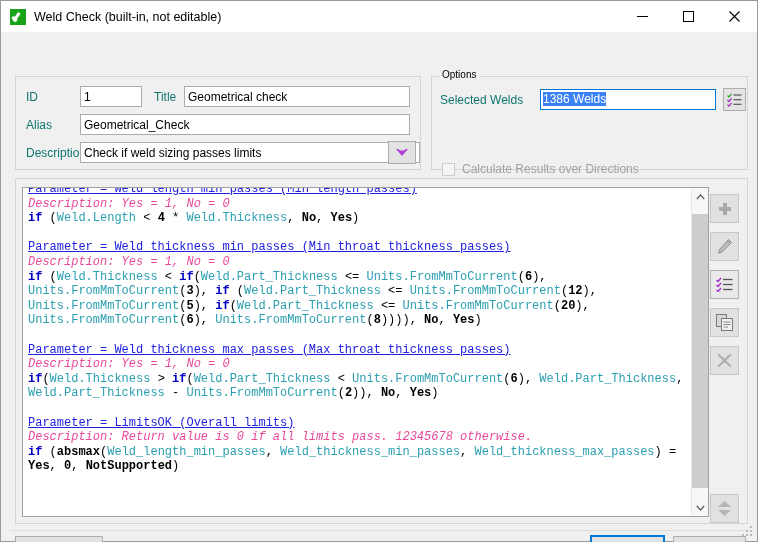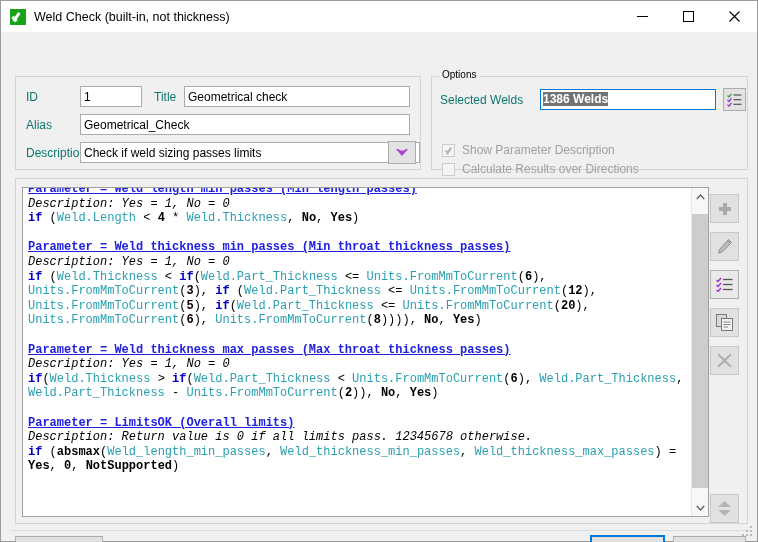--- a/index.html
+++ b/index.html
@@ -97,22 +97,22 @@
     overflow:hidden;
   }
   .code-area{
     position:absolute;left:0;top:-8px;right:17px;
     padding:2px 4px 2px 5px;
     font-family:"Liberation Mono", monospace;
     font-size:12px;line-height:14.6px;
     white-space:pre-wrap;word-break:break-word;
   }
   .cl{display:block;}
-  .k-param{color:#2020e0;text-decoration:underline;font-weight:bold;}
-  .k-desc{color:#000000;font-style:italic;}
+  .k-param{color:#2020e0;text-decoration:underline;font-weight:normal;}
+  .k-desc{color:#ec4899;font-style:italic;}
   .k-kw{color:#0000c8;font-weight:bold;}
   .k-var{color:#2a9fb0;}
   .k-punc{color:#000;}
   .k-bold{color:#000;font-weight:bold;}
   
   .vsb{
     position:absolute;right:0;top:0;width:17px;height:100%;
     background:#f7f7f7;border-left:1px solid #e6e6e6;box-sizing:border-box;
   }
   .vsb-arrow{
@@ -136,30 +136,30 @@
   .btn{
     position:absolute;box-sizing:border-box;
     background:#e1e1e1;border:1px solid #adadad;
     font-family:"Liberation Sans", sans-serif;font-size:12px;color:#000;
     display:flex;align-items:center;justify-content:center;
     height:25px;
   }
   .btn.default{border:2px solid #0078d7;background:#e1e1e1;}
   .grip{position:absolute;right:3px;bottom:3px;width:12px;height:12px;}
   .grip i{position:absolute;width:2px;height:2px;background:#b9b9b9;}
-  .sel-text{background:#737373;color:#fff;font-weight:bold;}
+  .sel-text{background:#3b82f6;color:#fff;}
 </style>
 </head>
 <body>
 
 <div class="window">
 
   <div class="titlebar">
     <div class="title-icon"></div>
-    <div class="title-text">Weld Check (built-in, not thickness)</div>
+    <div class="title-text">Weld Check (built-in, not editable)</div>
     <div class="caption-btns">
       <div class="cap-btn">
         <svg width="11" height="11" viewBox="0 0 11 11">
             <line x1="0" y1="5.5" x2="11" y2="5.5" stroke="#000" stroke-width="1"></line>
           </svg>
       </div>
       <div class="cap-btn">
         <svg width="11" height="11" viewBox="0 0 11 11">
             <rect x="0.5" y="0.5" width="10" height="10" fill="none" stroke="#000" stroke-width="1"></rect>
           </svg>
@@ -208,24 +208,20 @@
           <path d="M0.5 11.6 L2 13.1 L4.5 9.9" fill="none" stroke="#a030c8" stroke-width="1.3"></path>
           <line x1="6.5" y1="2" x2="14.5" y2="2" stroke="#555" stroke-width="1.2"></line>
           <line x1="6.5" y1="6.7" x2="14.5" y2="6.7" stroke="#555" stroke-width="1.2"></line>
           <line x1="6.5" y1="11.3" x2="14.5" y2="11.3" stroke="#555" stroke-width="1.2"></line>
         </svg>
       </div>
 
       <div class="chk" style="left:10px;top:42px;margin-top:43px;">
         <span class="chkbox"></span>
         <span>Calculate Results over Directions</span>
-      </div>
-      <div class="chk" style="left:10px;top:66px;">
-        <span class="chkbox checked"></span>
-        <span>Show Parameter Description</span>
       </div>
     </div>
 
     <div class="group" id="params-group">
 
       <div class="code-wrap">
         <div class="code-area" id="code-area"><span class="cl k-param">Parameter = Weld length min passes (Min length passes)</span><span class="cl k-desc">Description: Yes = 1, No = 0</span><span class="cl"><span class="k-kw">if</span><span class="k-punc"> (</span><span class="k-var">Weld.Length</span><span class="k-punc"> &lt; </span><span class="k-bold">4</span><span class="k-punc"> * </span><span class="k-var">Weld.Thickness</span><span class="k-punc">, </span><span class="k-bold">No</span><span class="k-punc">, </span><span class="k-bold">Yes</span><span class="k-punc">)</span></span><span class="cl">&nbsp;</span><span class="cl k-param">Parameter = Weld thickness min passes (Min throat thickness passes)</span><span class="cl k-desc">Description: Yes = 1, No = 0</span><span class="cl"><span class="k-kw">if</span><span class="k-punc"> (</span><span class="k-var">Weld.Thickness</span><span class="k-punc"> &lt; </span><span class="k-kw">if</span><span class="k-punc">(</span><span class="k-var">Weld.Part_Thickness</span><span class="k-punc"> &lt;= </span><span class="k-var">Units.FromMmToCurrent</span><span class="k-punc">(</span><span class="k-bold">6</span><span class="k-punc">), </span><span class="k-var">Units.FromMmToCurrent</span><span class="k-punc">(</span><span class="k-bold">3</span><span class="k-punc">), </span><span class="k-kw">if</span><span class="k-punc"> (</span><span class="k-var">Weld.Part_Thickness</span><span class="k-punc"> &lt;= </span><span class="k-var">Units.FromMmToCurrent</span><span class="k-punc">(</span><span class="k-bold">12</span><span class="k-punc">), </span><span class="k-var">Units.FromMmToCurrent</span><span class="k-punc">(</span><span class="k-bold">5</span><span class="k-punc">), </span><span class="k-kw">if</span><span class="k-punc">(</span><span class="k-var">Weld.Part_Thickness</span><span class="k-punc"> &lt;= </span><span class="k-var">Units.FromMmToCurrent</span><span class="k-punc">(</span><span class="k-bold">20</span><span class="k-punc">), </span><span class="k-var">Units.FromMmToCurrent</span><span class="k-punc">(</span><span class="k-bold">6</span><span class="k-punc">), </span><span class="k-var">Units.FromMmToCurrent</span><span class="k-punc">(</span><span class="k-bold">8</span><span class="k-punc">)))), </span><span class="k-bold">No</span><span class="k-punc">, </span><span class="k-bold">Yes</span><span class="k-punc">)</span></span><span class="cl">&nbsp;</span><span class="cl k-param">Parameter = Weld thickness max passes (Max throat thickness passes)</span><span class="cl k-desc">Description: Yes = 1, No = 0</span><span class="cl"><span class="k-kw">if</span><span class="k-punc">(</span><span class="k-var">Weld.Thickness</span><span class="k-punc"> &gt; </span><span class="k-kw">if</span><span class="k-punc">(</span><span class="k-var">Weld.Part_Thickness</span><span class="k-punc"> &lt; </span><span class="k-var">Units.FromMmToCurrent</span><span class="k-punc">(</span><span class="k-bold">6</span><span class="k-punc">), </span><span class="k-var">Weld.Part_Thickness</span><span class="k-punc">, </span><span class="k-var">Weld.Part_Thickness</span><span class="k-punc"> - </span><span class="k-var">Units.FromMmToCurrent</span><span class="k-punc">(</span><span class="k-bold">2</span><span class="k-punc">)), </span><span class="k-bold">No</span><span class="k-punc">, </span><span class="k-bold">Yes</span><span class="k-punc">)</span></span><span class="cl">&nbsp;</span><span class="cl k-param">Parameter = LimitsOK (Overall limits)</span><span class="cl k-desc">Description: Return value is 0 if all limits pass. 12345678 otherwise.</span><span class="cl"><span class="k-kw">if</span><span class="k-punc"> (</span><span class="k-bold">absmax</span><span class="k-punc">(</span><span class="k-var">Weld_length_min_passes</span><span class="k-punc">, </span><span class="k-var">Weld_thickness_min_passes</span><span class="k-punc">, </span><span class="k-var">Weld_thickness_max_passes</span><span class="k-punc">) = </span><span class="k-bold">Yes</span><span class="k-punc">, </span><span class="k-bold">0</span><span class="k-punc">, </span><span class="k-bold">NotSupported</span><span class="k-punc">)</span></span></div>
 
         <div class="vsb">
           <div class="vsb-arrow up">

